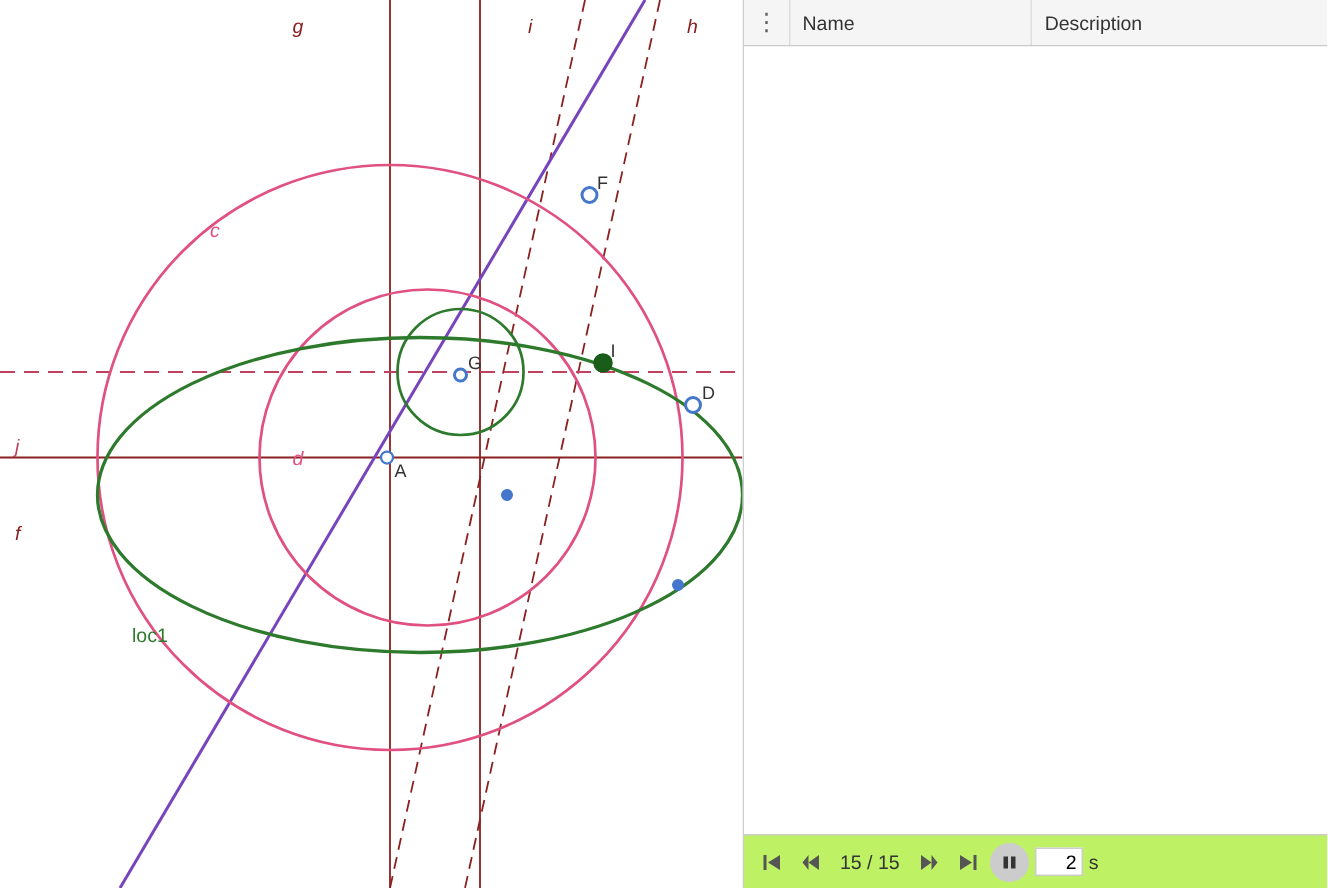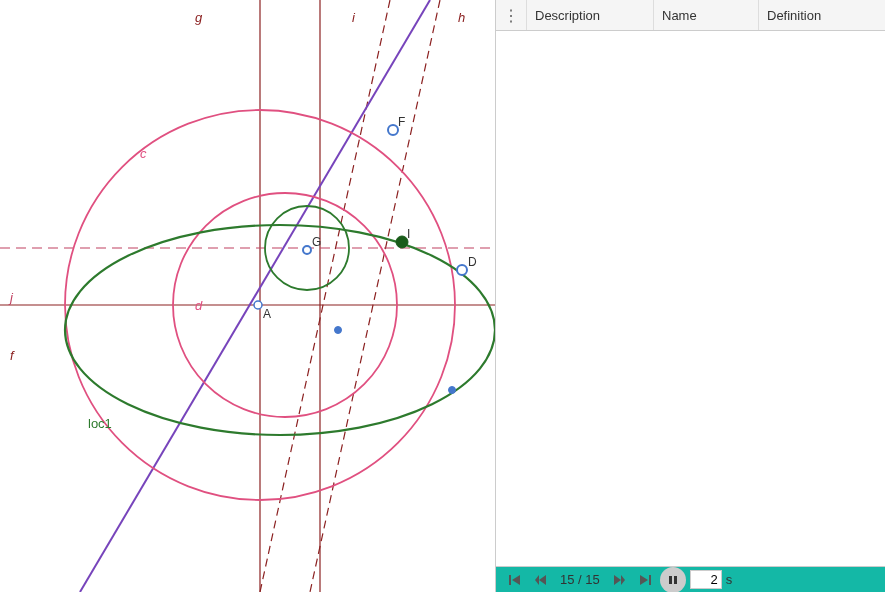--- a/index.html
+++ b/index.html
@@ -51,27 +51,27 @@
     }
 
     .th-name { flex: 0.8; }
 
     #table-body {
       flex: 1;
       background: #fff;
     }
 
     #bottom-bar {
-      height: 26px;
+      height: 36px;
       border-top: 1px solid #ccc;
       display: flex;
       align-items: center;
       padding: 0 8px;
       gap: 4px;
-      background: #14b8a6;
+      background: #bef264;
     }
 
     .nav-btn {
       background: none;
       border: none;
       cursor: pointer;
       color: #555;
       font-size: 14px;
       padding: 2px 4px;
       display: flex;
@@ -177,23 +177,22 @@
     <circle cx="338" cy="330" r="3.5" fill="#4477cc" stroke="#4477cc"></circle>
 
     <circle cx="452" cy="390" r="3.5" fill="#4477cc" stroke="#4477cc"></circle>
   </svg>
 </div>
 
 <div id="right-panel">
 
   <div id="table-header">
     <div class="th-dots">⋮</div>
+    <div class="th-cell th-name">Name</div>
     <div class="th-cell">Description</div>
-    <div class="th-cell th-name">Name</div>
-    <div class="th-cell">Definition</div>
   </div>
 
   <div id="table-body"></div>
 
   <div id="bottom-bar">
 
     <button class="nav-btn" title="Skip to start">
       <svg width="14" height="14" viewBox="0 0 14 14">
         <rect x="1" y="2" width="2" height="10" fill="#555"></rect>
         <polygon points="12,2 12,12 4,7" fill="#555"></polygon>

